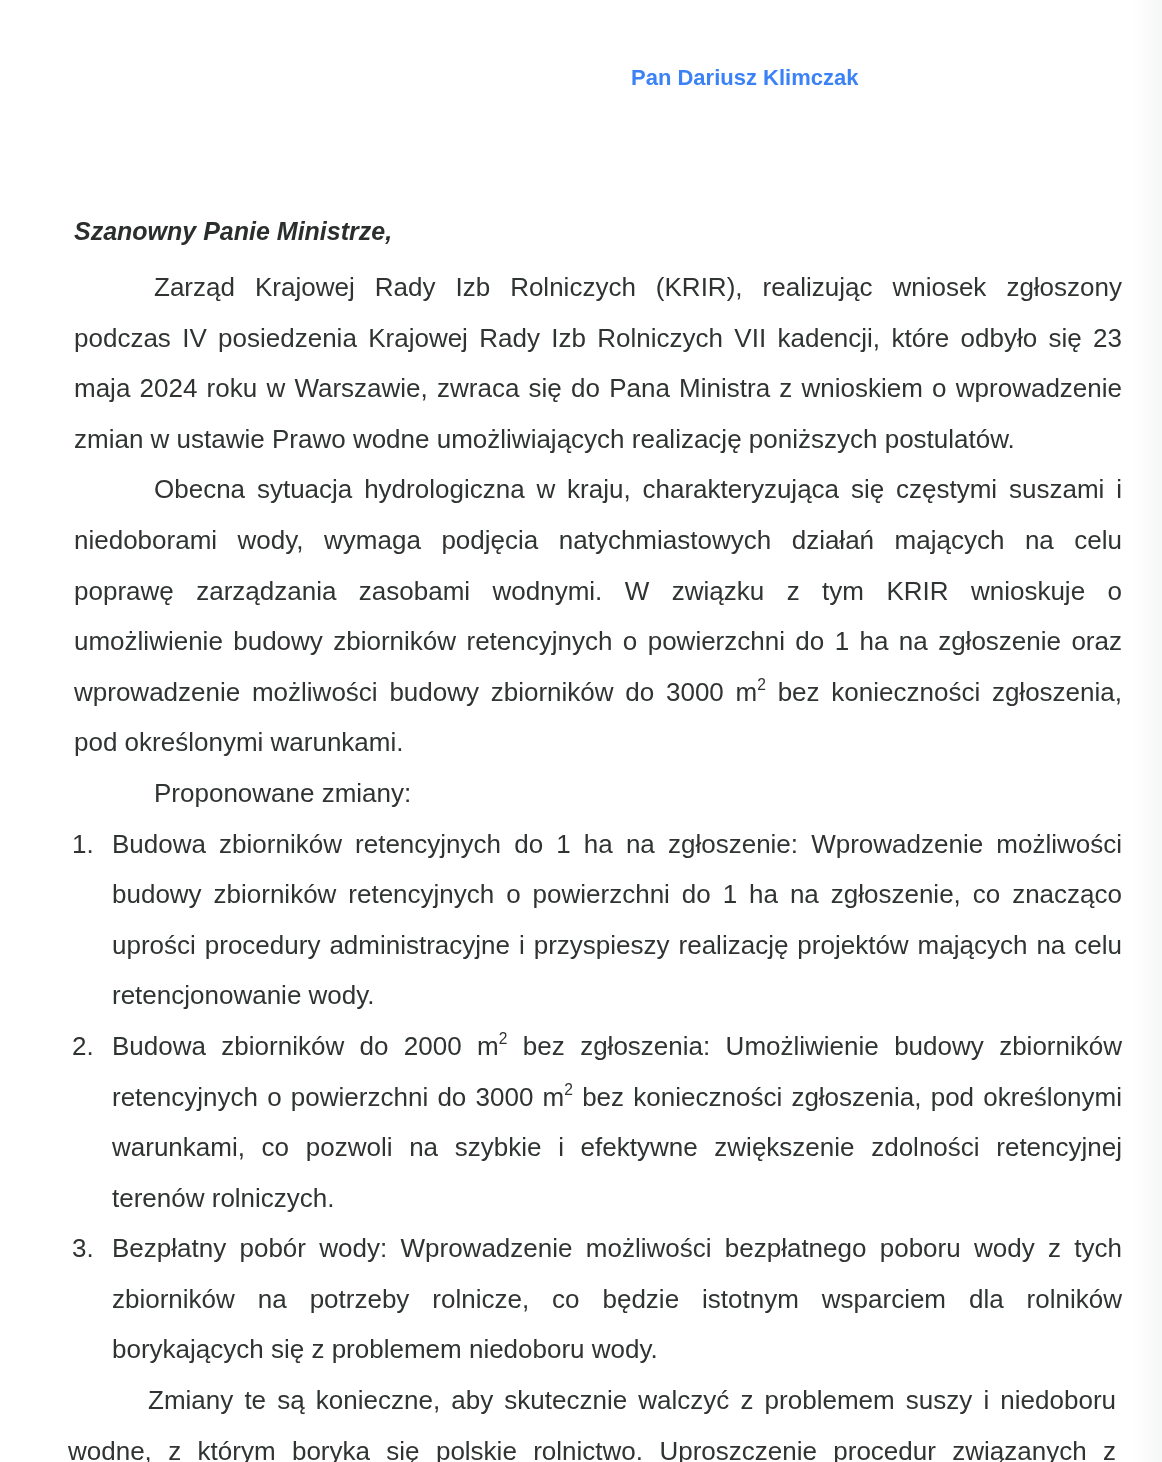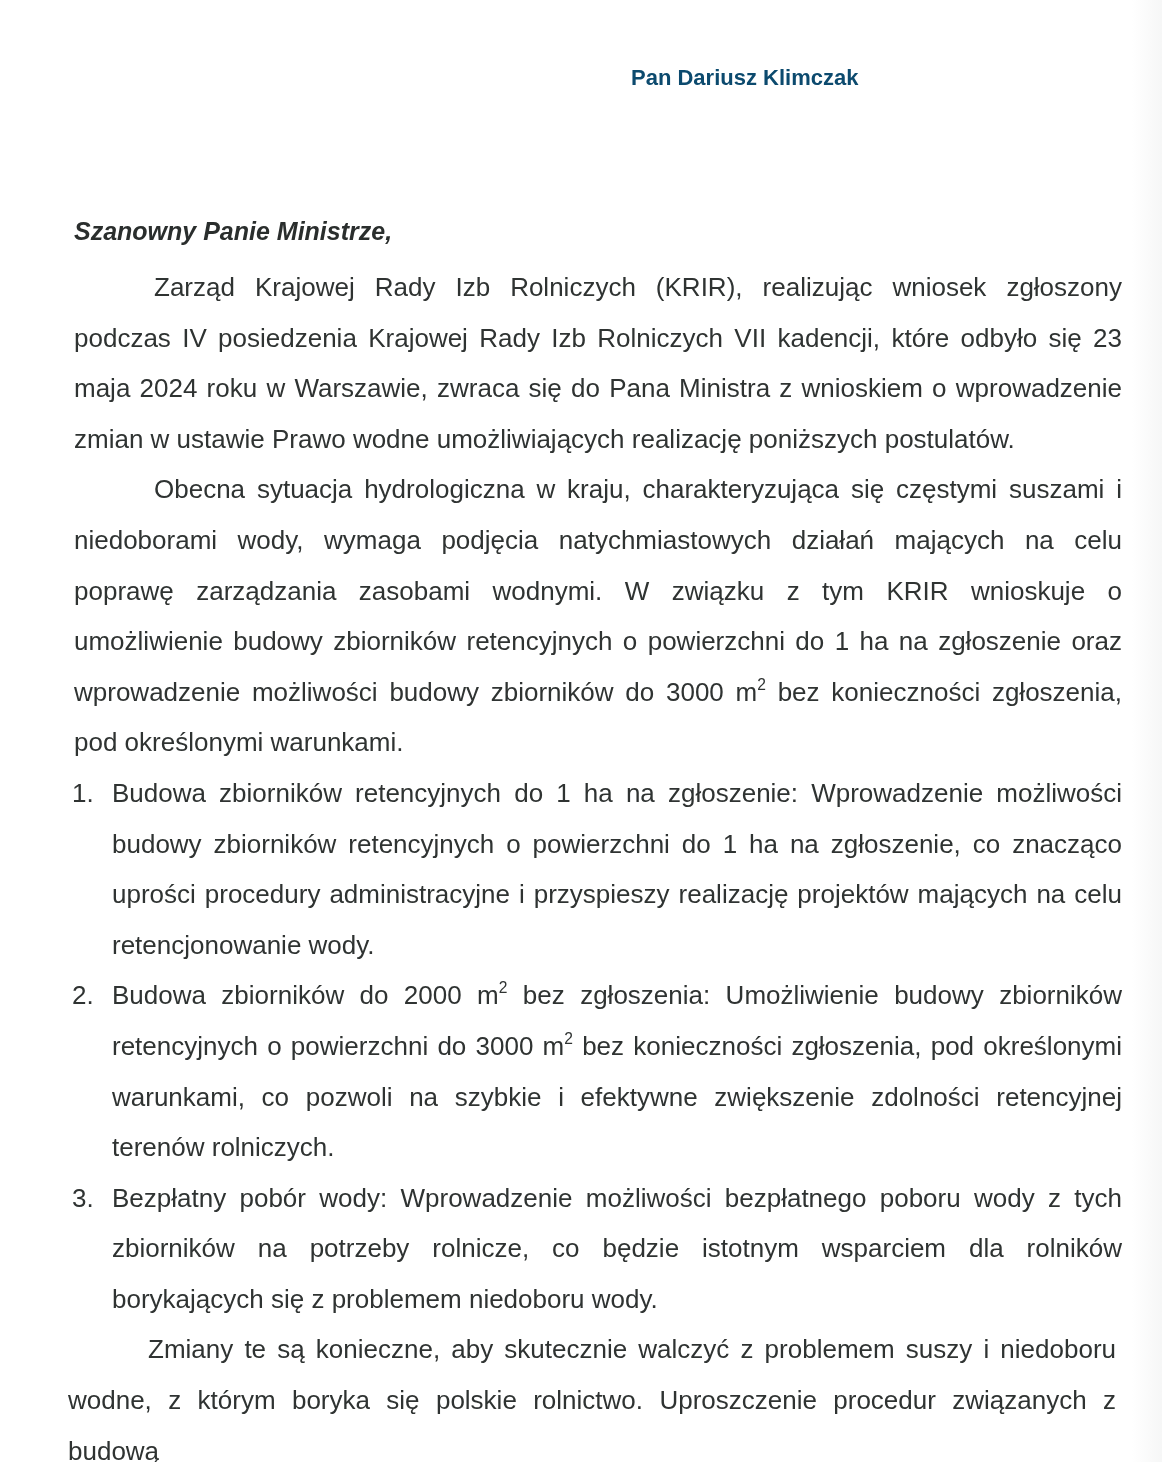--- a/index.html
+++ b/index.html
@@ -22,21 +22,21 @@
       height: 1462px;
       background: #ffffff;
     }
     .recipient {
       position: absolute;
       left: 631px;
       top: 58px;
       font-weight: bold;
       font-size: 22px;
       line-height: 39px;
-      color: #0c4a6e;
+      color: #3b82f6;
     }
     .recipient div { white-space: nowrap; }
     .salutation {
       position: absolute;
       left: 74px;
       top: 212px;
       font-weight: bold;
       font-style: italic;
       font-size: 25px;
       line-height: 38px;
@@ -95,20 +95,21 @@
     <div>Pan Dariusz Klimczak</div>
   </div>
 
   <div class="salutation">Szanowny Panie Ministrze,</div>
 
   <div class="body-text">
     <p class="para">Zarząd Krajowej Rady Izb Rolniczych (KRIR), realizując wniosek zgłoszony podczas IV posiedzenia Krajowej Rady Izb Rolniczych VII kadencji, które odbyło się 23 maja 2024 roku w Warszawie, zwraca się do Pana Ministra z wnioskiem o wprowadzenie zmian w ustawie Prawo wodne umożliwiających realizację poniższych postulatów.</p>
 
     <p class="para"><span>Obecna sytuacja hydrologiczna w kraju, charakteryzująca się częstymi suszami i niedoborami wody, wymaga podjęcia natychmiastowych działań mających na celu poprawę zarządzania zasobami wodnymi. W związku z tym KRIR wnioskuje o umożliwienie budowy zbiorników retencyjnych o powierzchni do 1 ha na zgłoszenie oraz wprowadzenie możliwości budowy zbiorników do 3000 m</span><sup>2</sup><span> bez konieczności zgłoszenia, pod określonymi warunkami.</span></p>
 
+    <p class="para lead">Proponowane zmiany:</p>
 
     <ol class="list">
       <li class="list-item">
         <span class="list-num">1.</span>
         <span>Budowa zbiorników retencyjnych do 1 ha na zgłoszenie: Wprowadzenie możliwości budowy zbiorników retencyjnych o powierzchni do 1 ha na zgłoszenie, co znacząco uprości procedury administracyjne i przyspieszy realizację projektów mających na celu retencjonowanie wody.</span>
       </li>
       <li class="list-item">
         <span class="list-num">2.</span>
         <span><span>Budowa zbiorników do 2000 m</span><sup>2</sup><span> bez zgłoszenia: Umożliwienie budowy zbiorników retencyjnych o powierzchni do 3000 m</span><sup>2</sup><span> bez konieczności zgłoszenia, pod określonymi warunkami, co pozwoli na szybkie i efektywne zwiększenie zdolności retencyjnej terenów rolniczych.</span></span>
       </li>

